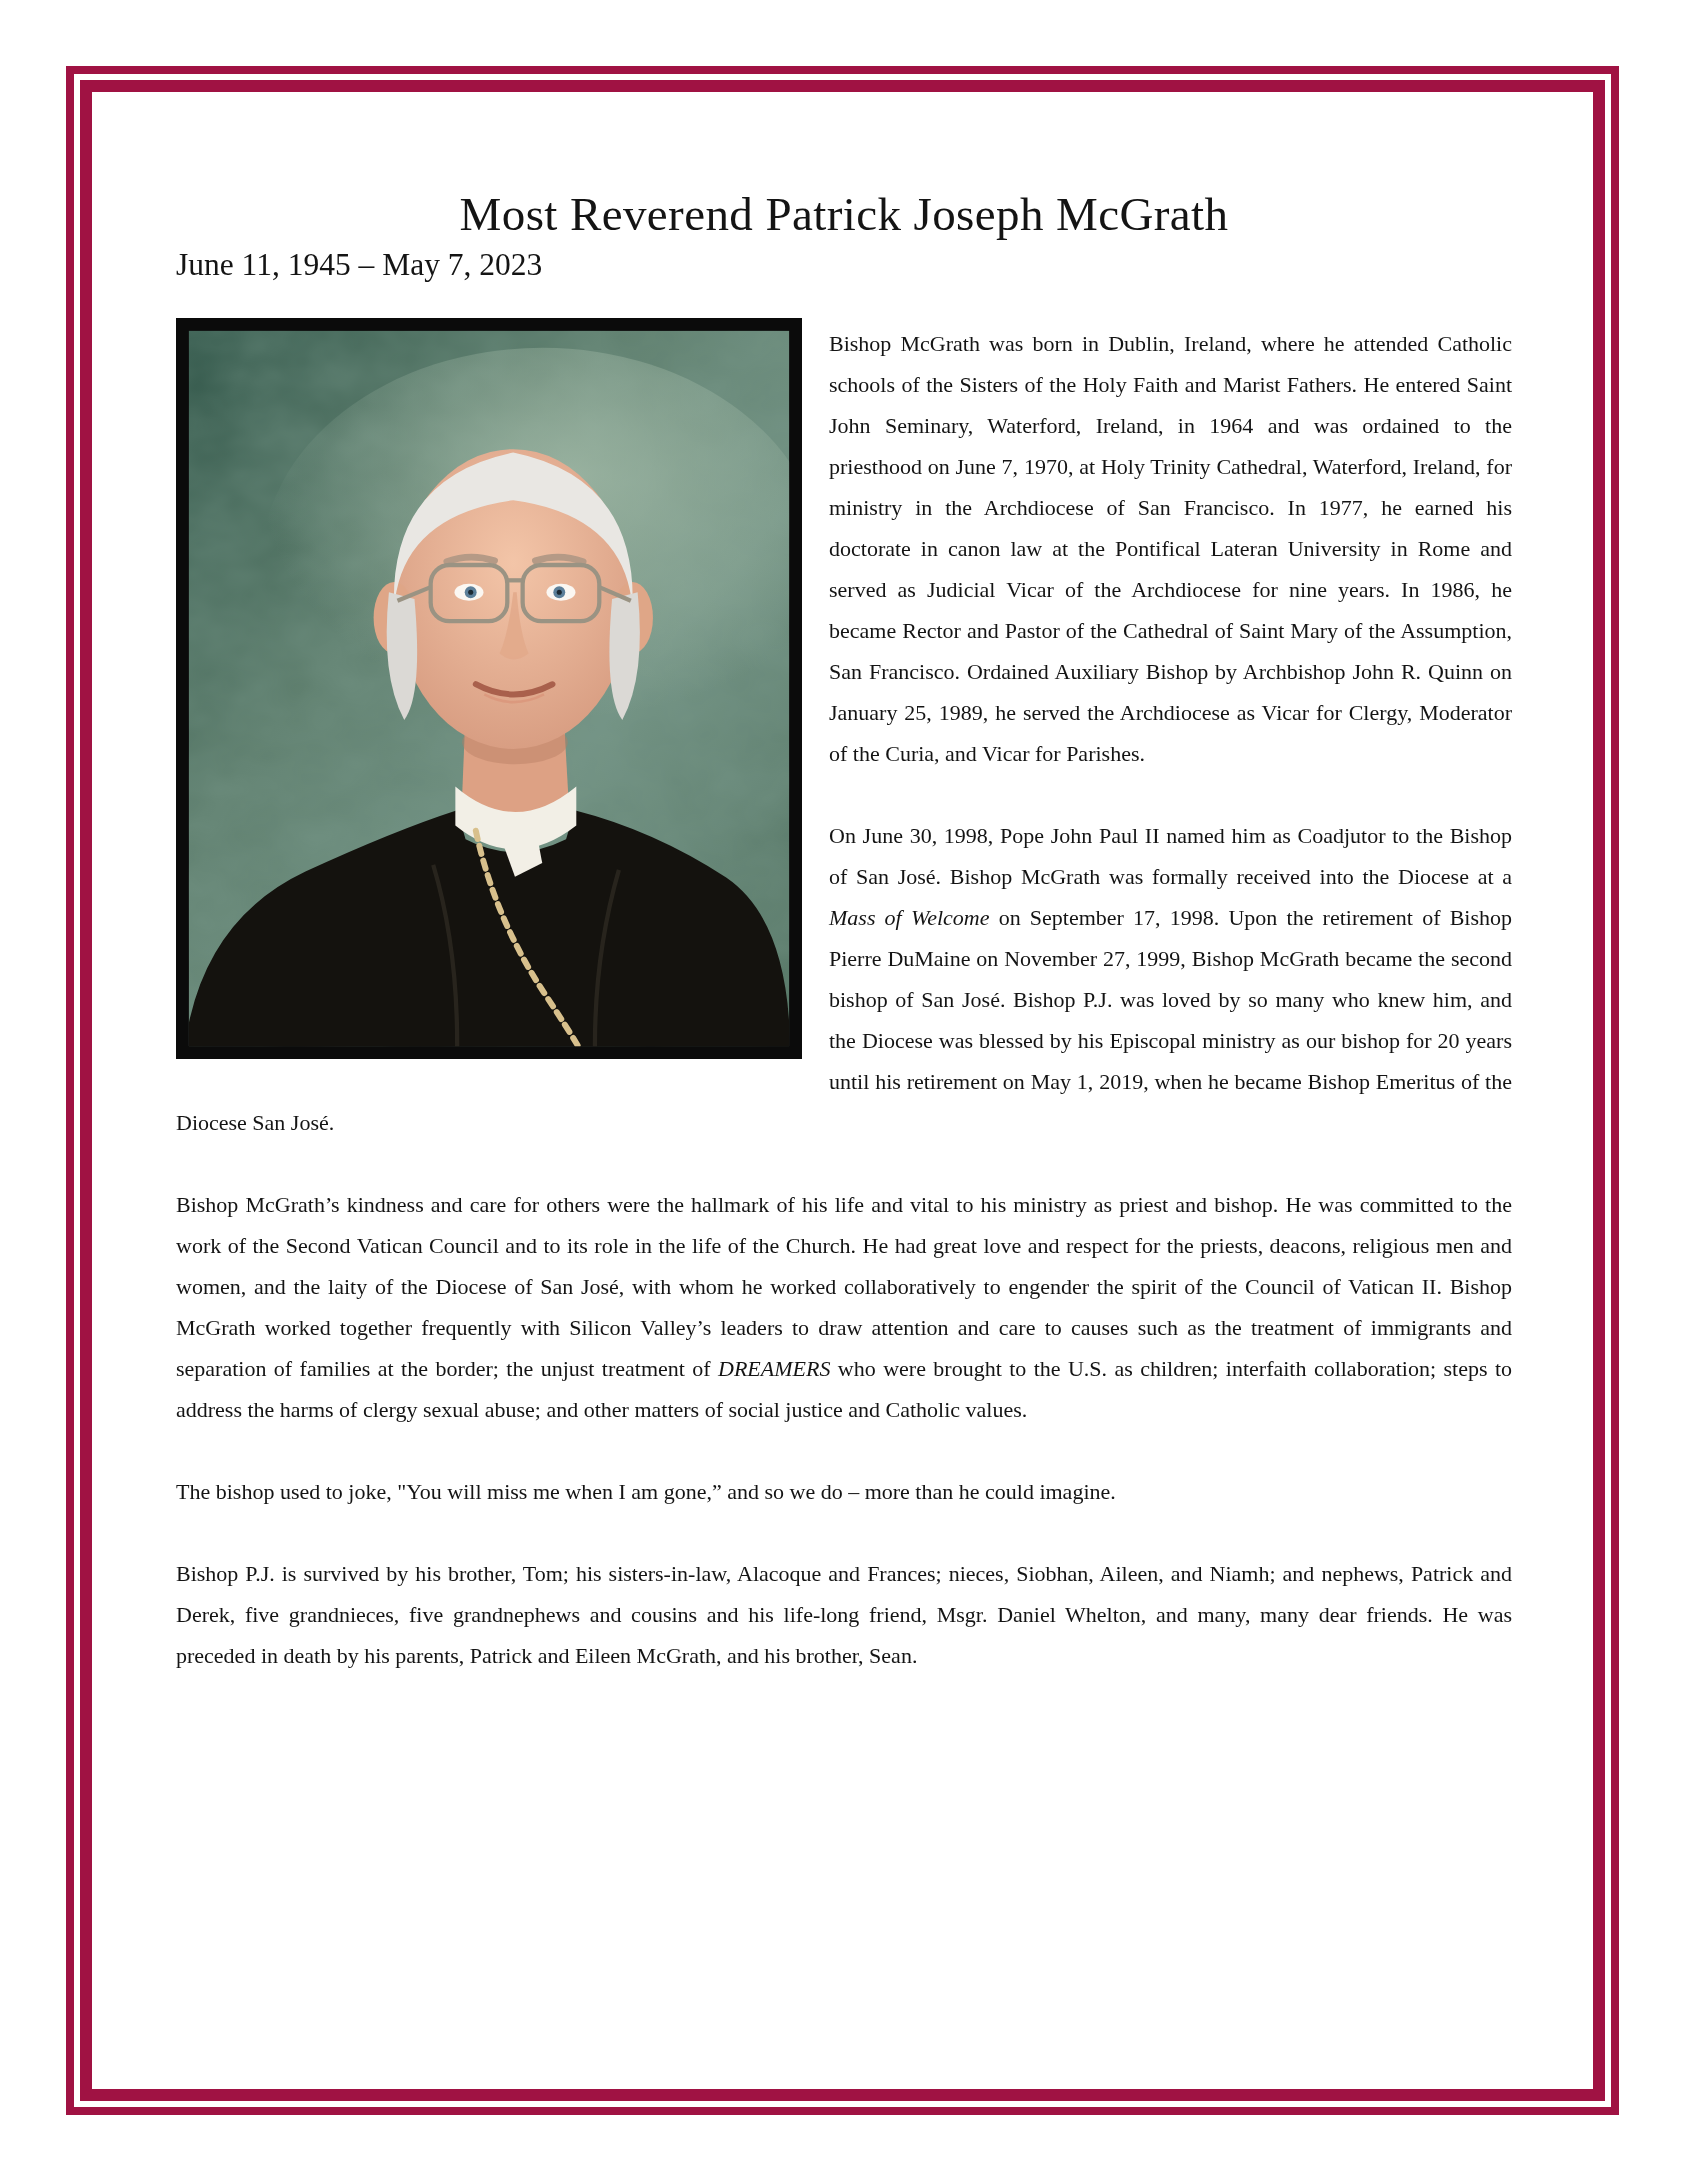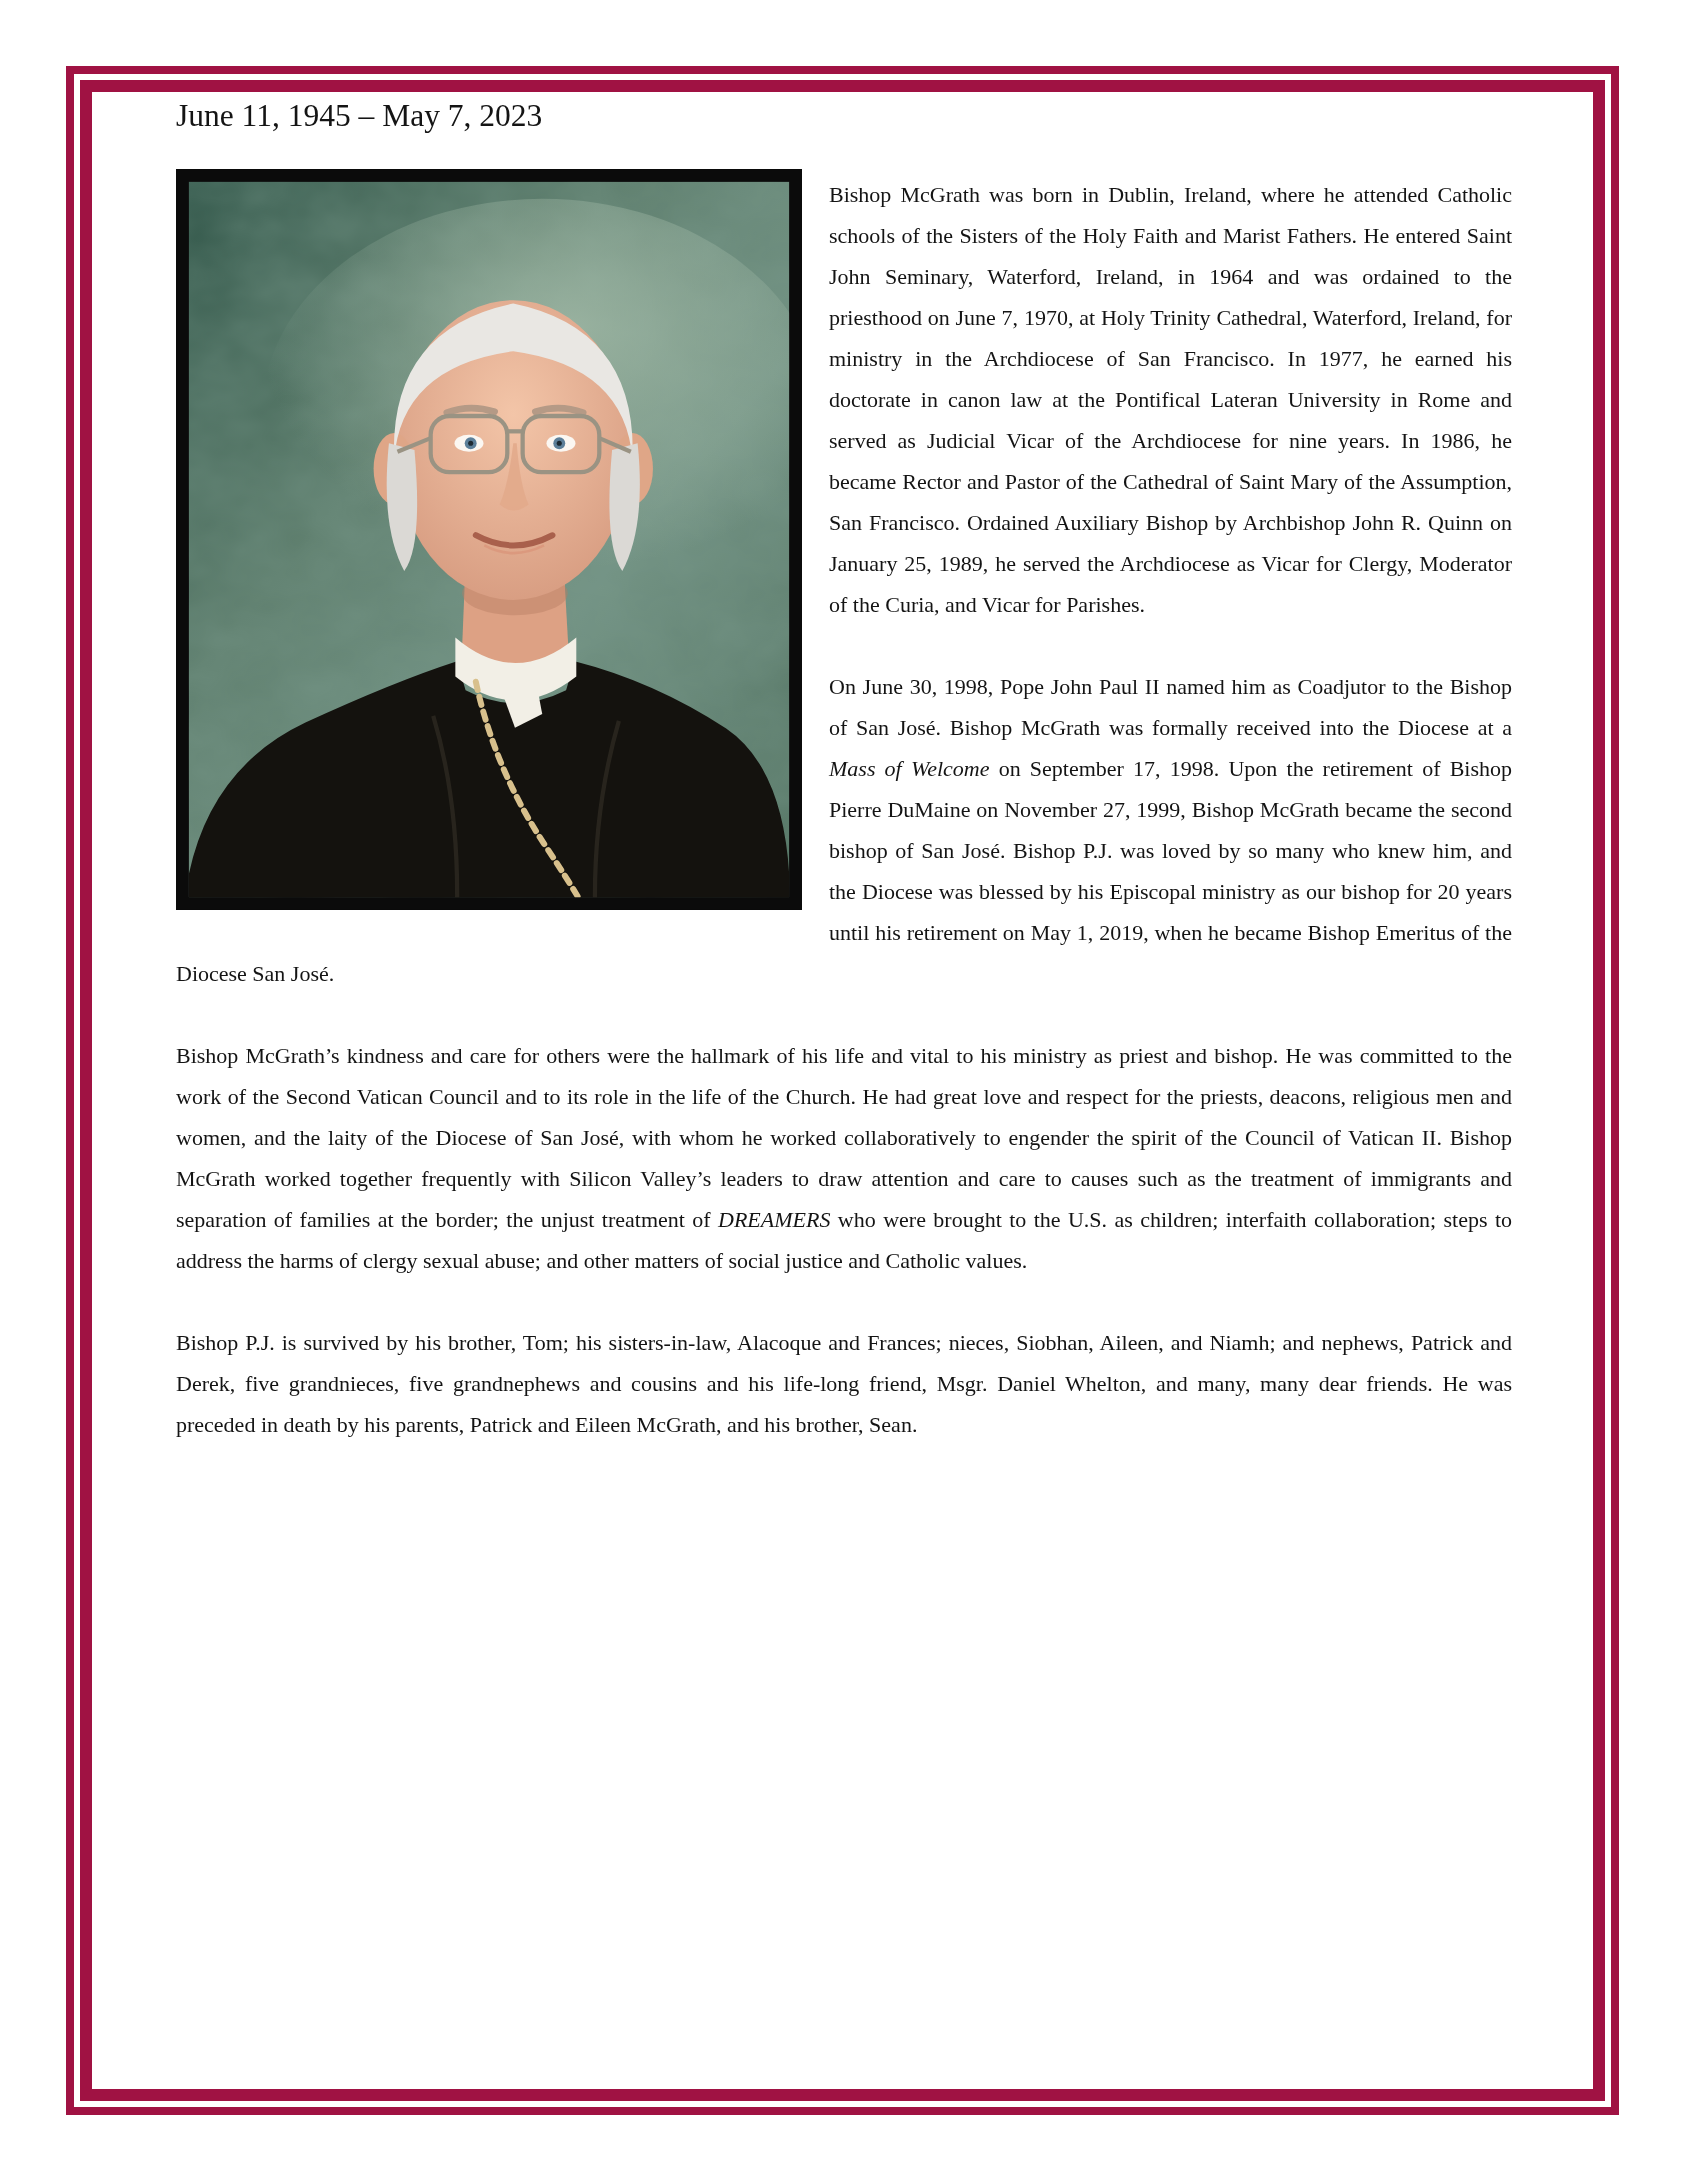--- a/index.html
+++ b/index.html
@@ -61,20 +61,21 @@
   .ital { font-style: italic; }
 </style>
 </head>
 <body>
 
 <div class="page">
   <div class="border-outer"></div>
   <div class="border-inner"></div>
 
   <div class="content">
+    <h1 class="title">Most Reverend Patrick Joseph McGrath</h1>
     <div class="dates">June 11, 1945 – May 7, 2023</div>
 
     <article class="bio">
       <p class="first">
         <span class="photo-frame">
           <svg viewBox="0 0 735 870" xmlns="http://www.w3.org/2000/svg" aria-hidden="true">
             <defs>
               <linearGradient id="bg" x1="0" y1="0" x2="1" y2="1">
                 <stop offset="0" stop-color="#32574a"></stop>
                 <stop offset="0.35" stop-color="#5d7d6c"></stop>
@@ -148,18 +149,19 @@
               <path d="M352 602 Q 374 704 432 792 Q 460 834 480 868" stroke="#d8c08c" stroke-width="7" fill="none" stroke-dasharray="10 8" stroke-linecap="round"></path>
             </g>
           </svg>
         </span><span>Bishop McGrath was born in Dublin, Ireland, where he attended Catholic schools of the Sisters of the Holy Faith and Marist Fathers. He entered Saint John Seminary, Waterford, Ireland, in 1964 and was ordained to the priesthood on June 7, 1970, at Holy Trinity Cathedral, Waterford, Ireland, for ministry in the Archdiocese of San Francisco. In 1977, he earned his doctorate in canon law at the Pontifical Lateran University in Rome and served as Judicial Vicar of the Archdiocese for nine years. In 1986, he became Rector and Pastor of the Cathedral of Saint Mary of the Assumption, San Francisco. Ordained Auxiliary Bishop by Archbishop John R. Quinn on January 25, 1989, he served the Archdiocese as Vicar for Clergy, Moderator of the Curia, and Vicar for Parishes.</span>
       </p>
 
       <p><span>On June 30, 1998, Pope John Paul II named him as Coadjutor to the Bishop of San José. Bishop McGrath was formally received into the Diocese at a </span><span class="ital">Mass of Welcome</span><span> on September 17, 1998. Upon the retirement of Bishop Pierre DuMaine on November 27, 1999, Bishop McGrath became the second bishop of San José. Bishop P.J. was loved by so many who knew him, and the Diocese was blessed by his Episcopal ministry as our bishop for 20 years until his retirement on May 1, 2019, when he became Bishop Emeritus of the Diocese San José.</span></p>
 
       <p><span>Bishop McGrath’s kindness and care for others were the hallmark of his life and vital to his ministry as priest and bishop. He was committed to the work of the Second Vatican Council and to its role in the life of the Church. He had great love and respect for the priests, deacons, religious men and women, and the laity of the Diocese of San José, with whom he worked collaboratively to engender the spirit of the Council of Vatican II. Bishop McGrath worked together frequently with Silicon Valley’s leaders to draw attention and care to causes such as the treatment of immigrants and separation of families at the border; the unjust treatment of </span><span class="ital">DREAMERS</span><span> who were brought to the U.S. as children; interfaith collaboration; steps to address the harms of clergy sexual abuse; and other matters of social justice and Catholic values.</span></p>
 
+      <p>The bishop used to joke, "You will miss me when I am gone,” and so we do – more than he could imagine.</p>
 
       <p>Bishop P.J. is survived by his brother, Tom; his sisters-in-law, Alacoque and Frances; nieces, Siobhan, Aileen, and Niamh; and nephews, Patrick and Derek, five grandnieces, five grandnephews and cousins and his life-long friend, Msgr. Daniel Whelton, and many, many dear friends. He was preceded in death by his parents, Patrick and Eileen McGrath, and his brother, Sean.</p>
     </article>
   </div>
 </div>
 
 
 </body></html>

